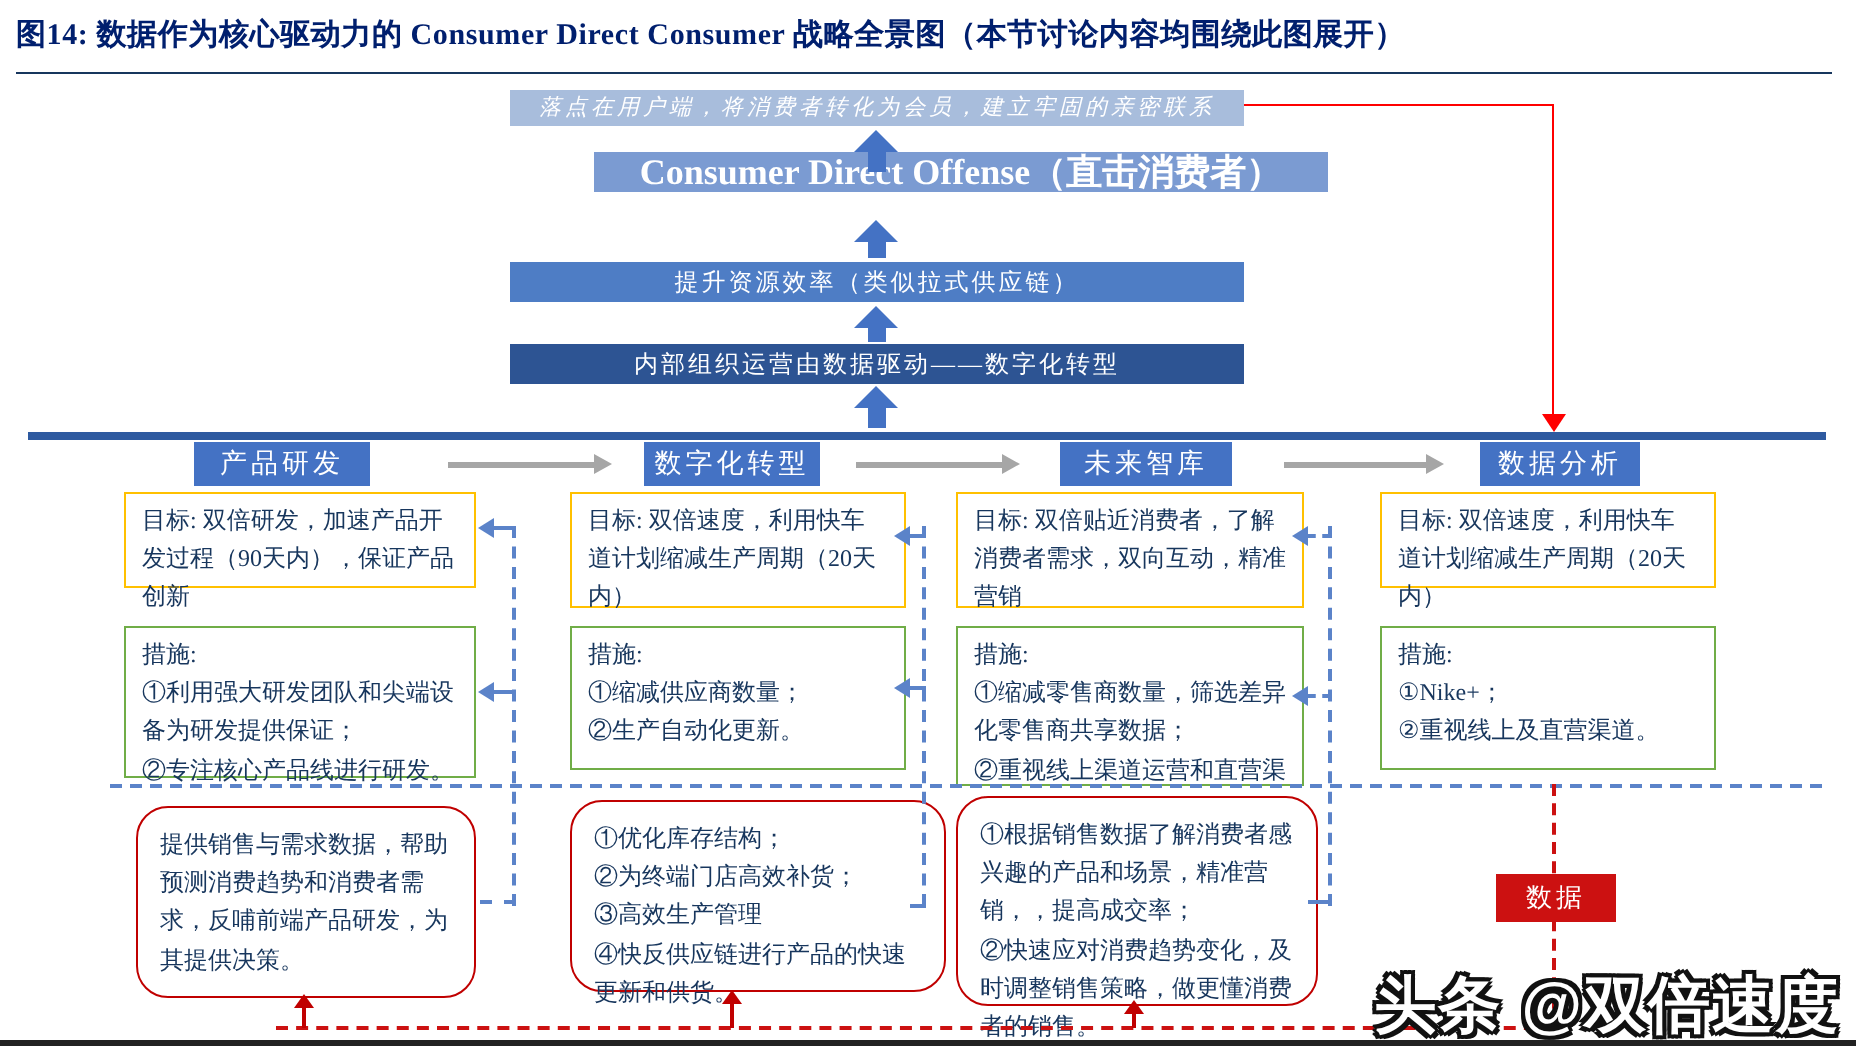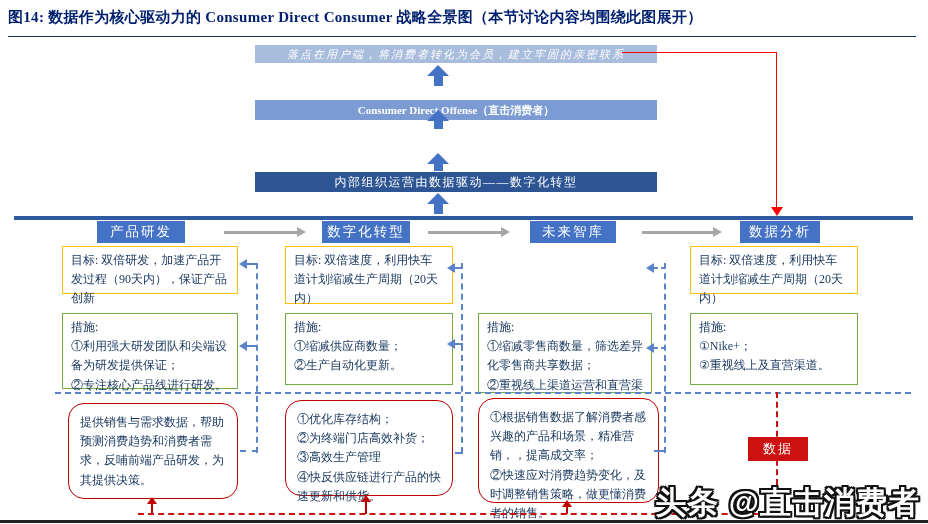--- a/index.html
+++ b/index.html
@@ -7,23 +7,23 @@
     position:relative; width:928px; height:524px; overflow:hidden;
     background:#ffffff; font-family:"Liberation Serif", serif; color:#17365d;
   }
   .title {
     position:absolute; left:8px; top:8px; width:912px;
     font-size:15px; font-weight:bold; color:#001f6e; letter-spacing:0.3px;
   }
   .title-rule { position:absolute; left:8px; top:36px; width:908px; height:0; border-top:1.5px solid #17365d; }
 
   
-  .bar { position:absolute; left:255px; width:402px; text-align:center; color:#ffffff; box-sizing:border-box; }
+  .bar { position:absolute; left:255px; width:367px; text-align:center; color:#ffffff; box-sizing:border-box; }
   .bar-1 { top:45px; height:18px; line-height:18px; background:#a8bddc; font-size:11px; font-style:italic; letter-spacing:2px; }
-  .bar-2 { top:100px; height:20px; line-height:20px; background:#7b9bd2; font-size:11px; font-weight:bold; }
+  .bar-2 { top:76px; height:20px; line-height:20px; background:#7b9bd2; font-size:18px; font-weight:bold;margin-left:42px; }
   .bar-3 { top:131px; height:20px; line-height:20px; background:#4e7dc5; font-size:12px; letter-spacing:1.5px; }
   .bar-4 { top:172px; height:20px; line-height:20px; background:#2d5493; font-size:12px; letter-spacing:1.5px; }
 
   
   .uparrow { position:absolute; left:427px; width:22px; }
   .uparrow .tri { width:0; height:0; margin:0 auto; border-left:11px solid transparent; border-right:11px solid transparent; border-bottom:11px solid #4472c4; }
   .uparrow .shaft { width:9px; margin:0 auto; background:#4472c4; }
 
   
   .rc-h { position:absolute; left:622px; top:52px; width:155px; height:0; border-top:1.5px solid #ff0000; }
@@ -68,20 +68,21 @@
 </head>
 <body>
 
 <div class="stage">
 
   <div class="title">图14:  数据作为核心驱动力的 Consumer Direct Consumer 战略全景图（本节讨论内容均围绕此图展开）</div>
   <div class="title-rule"></div>
 
   <div class="bar bar-1">落点在用户端，将消费者转化为会员，建立牢固的亲密联系</div>
   <div class="bar bar-2">Consumer Direct Offense（直击消费者）</div>
+  <div class="bar bar-3">提升资源效率（类似拉式供应链）</div>
   <div class="bar bar-4">内部组织运营由数据驱动——数字化转型</div>
 
   <div class="uparrow" style="top:65px">
       <div class="tri"></div>
       <div class="shaft" style="height:10px"></div>
     </div>
   <div class="uparrow" style="top:110px">
       <div class="tri"></div>
       <div class="shaft" style="height:8px"></div>
     </div>
@@ -113,37 +114,38 @@
       <div class="line"></div>
       <div class="tip"></div>
     </div>
   <div class="garrow" style="left:642px;width:80px">
       <div class="line"></div>
       <div class="tip"></div>
     </div>
 
   <div class="cbox goal" style="left:62px;top:246px;width:176px;height:48px">目标: 双倍研发，加速产品开发过程（90天内），保证产品创新</div>
   <div class="cbox goal" style="left:285px;top:246px;width:168px;height:58px">目标: 双倍速度，利用快车道计划缩减生产周期（20天内）</div>
+  <div class="cbox goal" style="left:478px;top:246px;width:174px;height:58px">目标: 双倍贴近消费者，了解消费者需求，双向互动，精准营销</div>
   <div class="cbox goal" style="left:690px;top:246px;width:168px;height:48px">目标: 双倍速度，利用快车道计划缩减生产周期（20天内）</div>
 
   <div class="cbox meas" style="left:62px;top:313px;width:176px;height:76px">措施:
 ①利用强大研发团队和尖端设备为研发提供保证；
 ②专注核心产品线进行研发。</div>
   <div class="cbox meas" style="left:285px;top:313px;width:168px;height:72px">措施:
 ①缩减供应商数量；
 ②生产自动化更新。</div>
   <div class="cbox meas" style="left:478px;top:313px;width:174px;height:80px">措施:
 ①缩减零售商数量，筛选差异化零售商共享数据；
 ②重视线上渠道运营和直营渠道搭建。</div>
   <div class="cbox meas" style="left:690px;top:313px;width:168px;height:72px">措施:
 ①Nike+；
 ②重视线上及直营渠道。</div>
 
   <div class="cbox feed" style="left:68px;top:403px;width:170px;height:96px">提供销售与需求数据，帮助预测消费趋势和消费者需求，反哺前端产品研发，为其提供决策。</div>
-  <div class="cbox feed" style="left:285px;top:400px;width:168px;height:96px">①优化库存结构；
+  <div class="cbox feed" style="left:285px;top:400px;width:188px;height:96px">①优化库存结构；
 ②为终端门店高效补货；
 ③高效生产管理
 ④快反供应链进行产品的快速更新和供货。</div>
   <div class="cbox feed" style="left:478px;top:398px;width:181px;height:105px">①根据销售数据了解消费者感兴趣的产品和场景，精准营销，，提高成交率；
 ②快速应对消费趋势变化，及时调整销售策略，做更懂消费者的销售。</div>
 
   <div class="hdash" style="left:55px;top:392px;width:856px"></div>
   <div class="vdash" style="left:256px;top:263px;height:190px"></div>
   <div class="vdash" style="left:461px;top:263px;height:190px"></div>
   <div class="vdash" style="left:664px;top:263px;height:190px"></div>
@@ -171,16 +173,16 @@
 
   <div class="rup-shaft" style="left:151px;top:503px;height:11px"></div>
   <div class="rup-tip" style="left:147px;top:497px"></div>
   <div class="rup-shaft" style="left:365px;top:501px;height:13px"></div>
   <div class="rup-tip" style="left:361px;top:495px"></div>
   <div class="rup-shaft" style="left:566px;top:507px;height:7px"></div>
   <div class="rup-tip" style="left:562px;top:500px"></div>
 
   <div class="databadge">数据</div>
 
-  <div class="watermark">头条 @直击消费者</div>
+  <div class="watermark">头条 @双倍速度</div>
 
   <div class="bottomline"></div>
 </div>
 
 </body></html>

